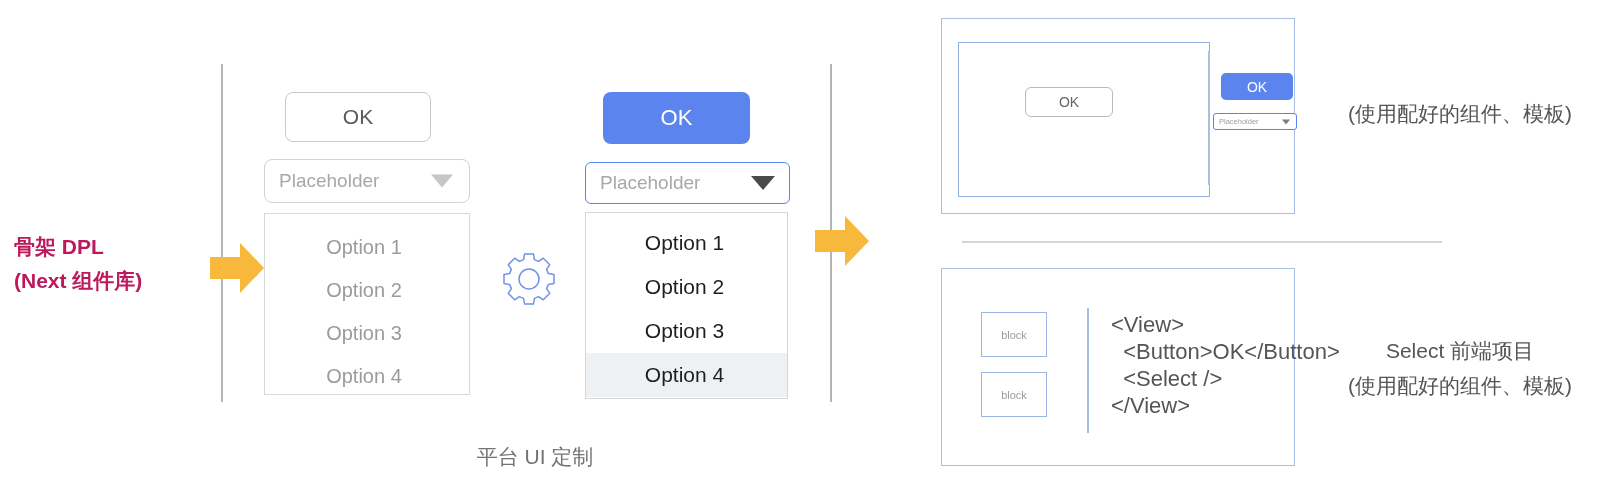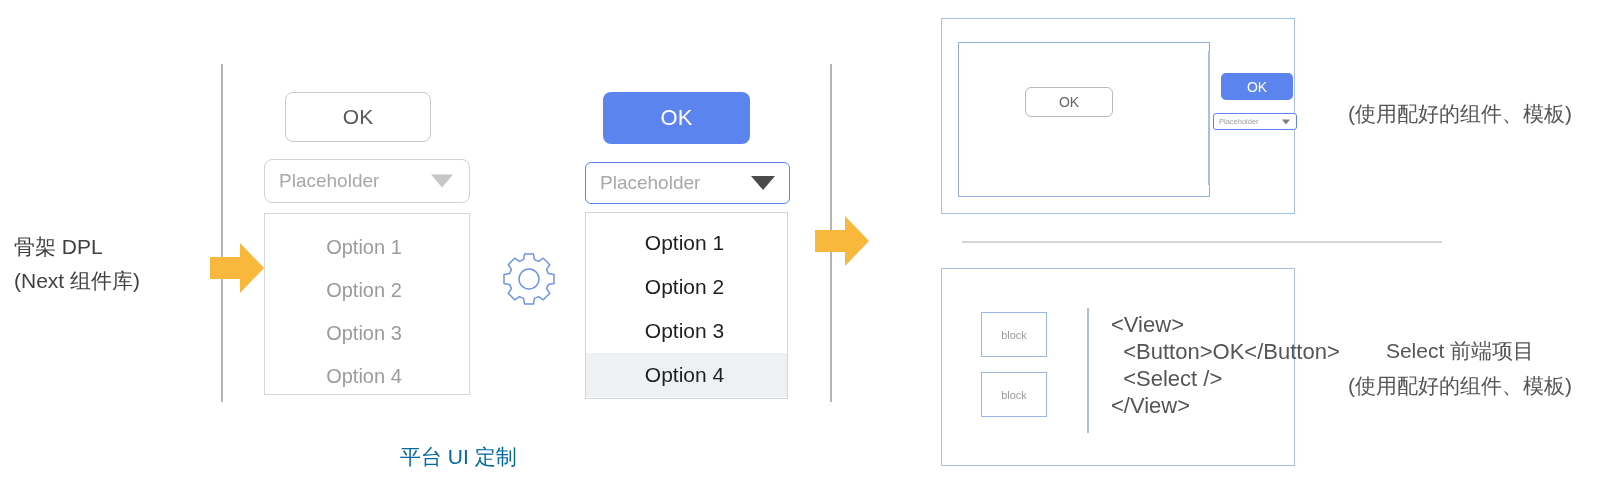--- a/index.html
+++ b/index.html
@@ -16,21 +16,22 @@
     color: #555555;
   }
   .abs { position: absolute; }
 
   
   #left-caption {
     left: 14px; top: 230px;
     width: 200px;
     font-size: 21px;
     line-height: 34px;
-    color: #404040;
+    color: #be185d;
+    font-weight: bold;
   }
 
   
   .vrule {
     background: #b5b5b5;
     width: 1.5px;
   }
   #vrule-left  { left: 221px; top: 64px;  height: 338px; }
   #vrule-right { left: 830px; top: 64px;  height: 338px; }
 
@@ -138,22 +139,22 @@
     height: 44px;
     display: flex; align-items: center; justify-content: center;
     font-size: 21px; color: #1f1f1f;
     padding-right: 4px;
   }
   .th-list .opt.selected { background: #eef1f4; }
 
   
   #platform-caption {
     left: 400px; top: 443px; width: 270px;
-    text-align: left;
-    font-size: 21px; color: #0369a1;
+    text-align: center;
+    font-size: 21px; color: #737373;
   }
 
   
   #sketch-panel {
     left: 941px; top: 18px;
     width: 354px; height: 196px;
     border: 1.4px solid #a8c0e8;
     background: #ffffff;
     box-sizing: border-box;
   }

